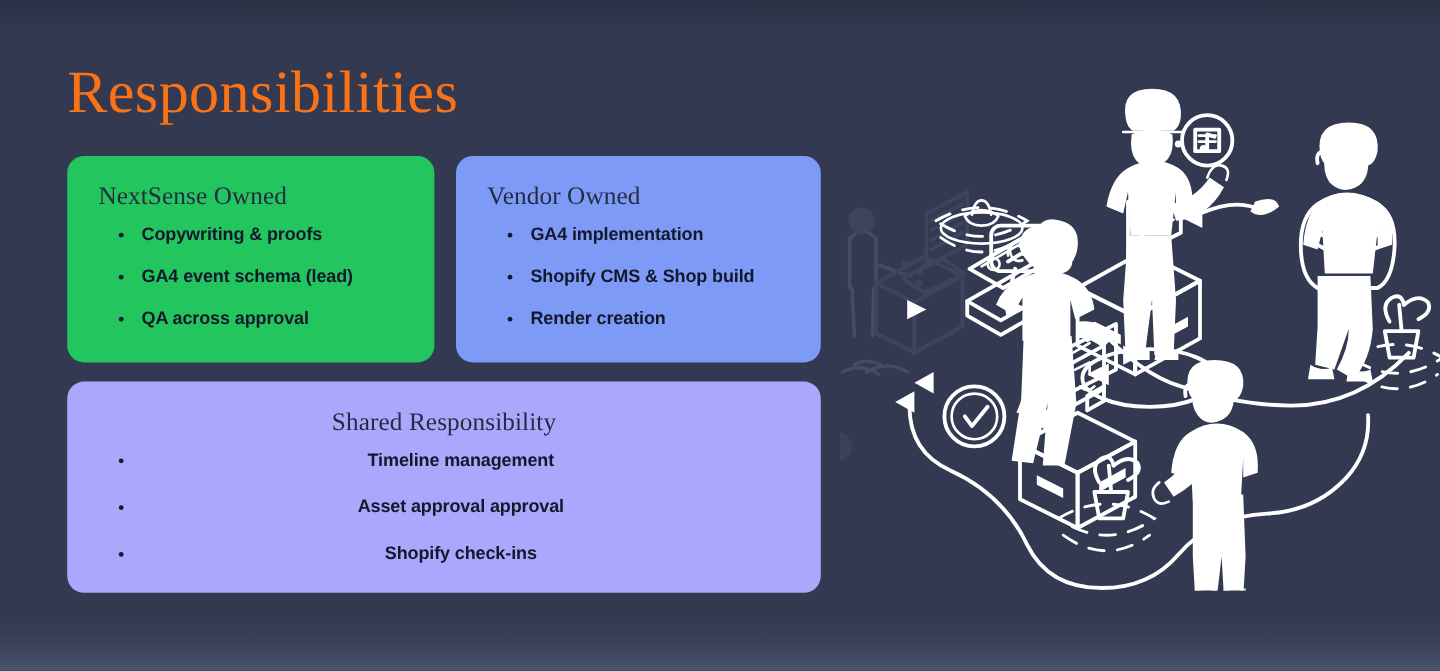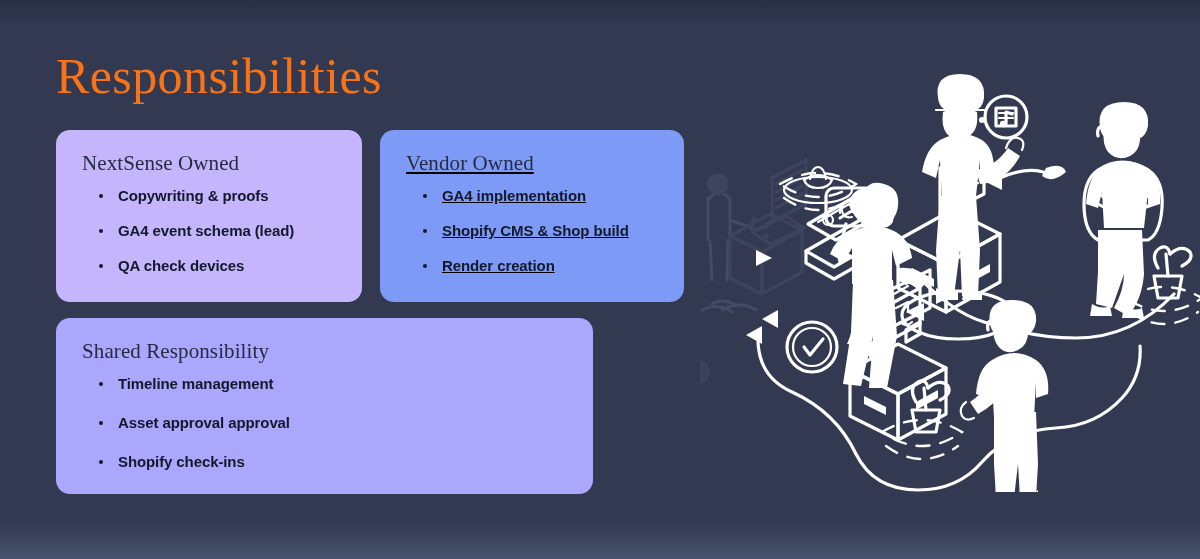--- a/index.html
+++ b/index.html
@@ -95,36 +95,36 @@
     height: 4px;
     border-radius: 50%;
     background: #13182b;
   }
 
   #card-nextsense {
     left: 56px;
     top: 130px;
     width: 306px;
     height: 172px;
-    background: #c4b5fd;
+    background: #22c55e;
   }
   #card-vendor {
     left: 380px;
     top: 130px;
     width: 304px;
     height: 172px;
     background: #7e9af7;
-    text-decoration: underline;
   }
   #card-shared {
     left: 56px;
     top: 318px;
-    width: 537px;
+    width: 628px;
     height: 176px;
     background: #aaa7fd;
+    text-align: center;
   }
   #card-shared .card-list li { margin-bottom: 19px; }
 
   
   #illustration {
     position: absolute;
     left: 700px;
     top: 72px;
     width: 500px;
     height: 420px;
@@ -145,21 +145,21 @@
 
   <div id="top-shade"></div>
 
   <div id="page-title">Responsibilities</div>
 
   <div class="card" id="card-nextsense">
     <div class="card-title">NextSense Owned</div>
     <ul class="card-list">
       <li>Copywriting &amp; proofs</li>
       <li>GA4 event schema (lead)</li>
-      <li>QA check devices</li>
+      <li>QA across approval</li>
     </ul>
   </div>
 
   <div class="card" id="card-vendor">
     <div class="card-title">Vendor Owned</div>
     <ul class="card-list">
       <li>GA4 implementation</li>
       <li>Shopify CMS &amp; Shop build</li>
       <li>Render creation</li>
     </ul>

